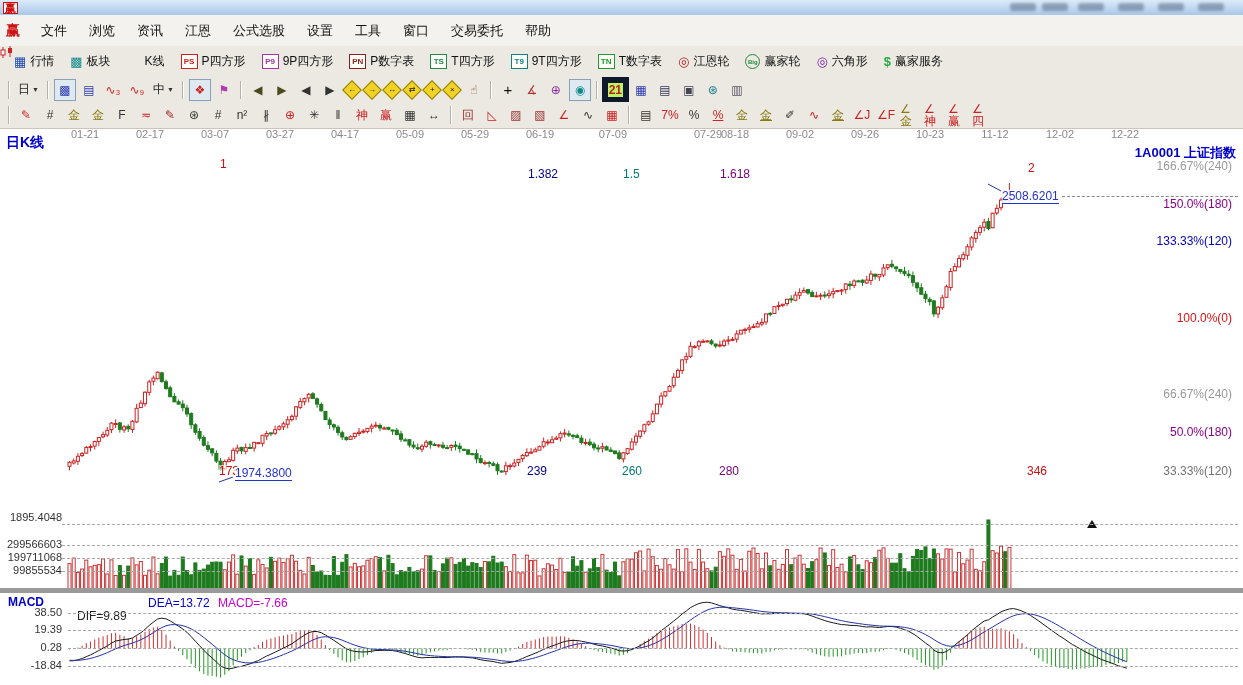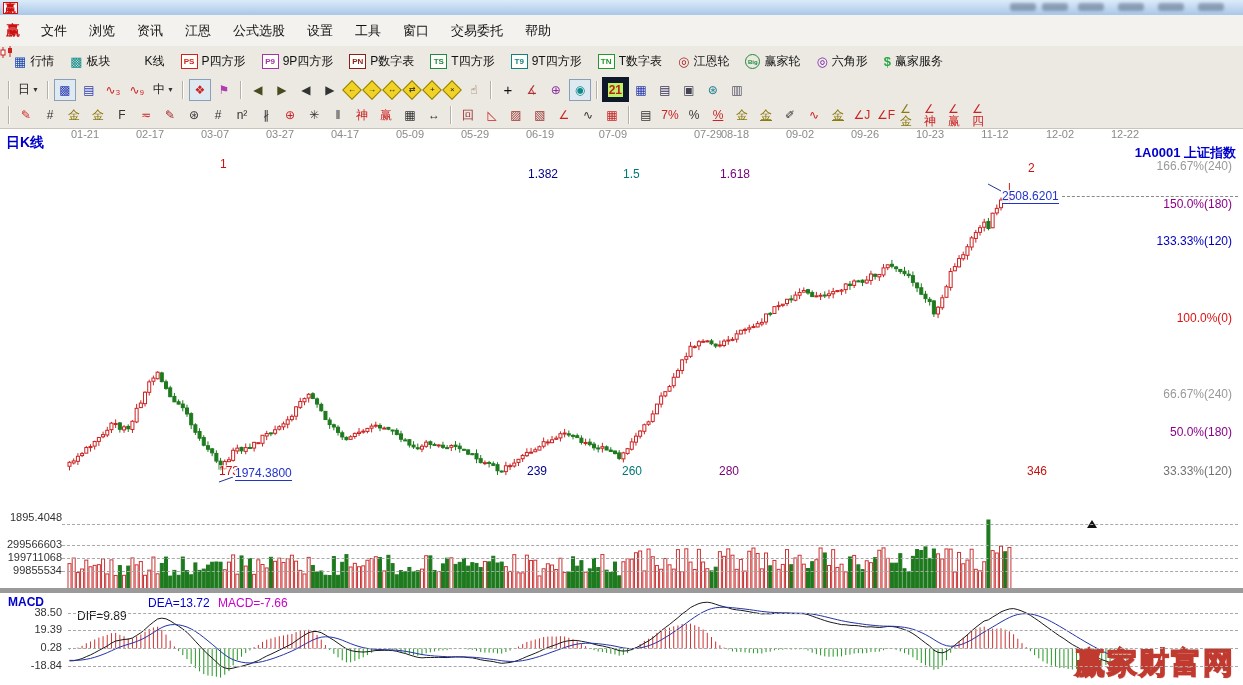--- a/index.html
+++ b/index.html
@@ -1165,21 +1165,20 @@
       <polyline points="988,184 1001,191" fill="none" stroke="#223399" stroke-width="1"></polyline>
       <polyline points="219,482 233,477" fill="none" stroke="#223399" stroke-width="1"></polyline>
       <polygon points="1087,528 1097,528 1092,520" fill="#111"></polygon>
     </svg>
 
   <div class="lbl" style="left:8px;top:596px;font-weight:bold;font-size:12px;color:#0000cc;">MACD</div>
   <div class="lbl" style="left:77px;top:610px;font-size:12px;color:#222;">DIF=9.89</div>
   <div class="lbl" style="left:148px;top:597px;font-size:12px;color:#0000cc;">DEA=13.72</div>
   <div class="lbl" style="left:218px;top:597px;font-size:12px;color:#cc00cc;">MACD=-7.66</div>
 
-  <div class="wm" style="right:8px;top:643px;">赢家财富网</div>
 <div class="hline" style="left: 62px; top: 141px; width: 1176px; background: rgb(170, 170, 170);"></div>
     <div class="lbl" style="left: 63px; top: 129px; width: 44px; text-align: center; color: rgb(138, 138, 138);">01-21</div>
     <div class="lbl" style="left: 128px; top: 129px; width: 44px; text-align: center; color: rgb(138, 138, 138);">02-17</div>
     <div class="lbl" style="left: 193px; top: 129px; width: 44px; text-align: center; color: rgb(138, 138, 138);">03-07</div>
     <div class="lbl" style="left: 258px; top: 129px; width: 44px; text-align: center; color: rgb(138, 138, 138);">03-27</div>
     <div class="lbl" style="left: 323px; top: 129px; width: 44px; text-align: center; color: rgb(138, 138, 138);">04-17</div>
     <div class="lbl" style="left: 388px; top: 129px; width: 44px; text-align: center; color: rgb(138, 138, 138);">05-09</div>
     <div class="lbl" style="left: 453px; top: 129px; width: 44px; text-align: center; color: rgb(138, 138, 138);">05-29</div>
     <div class="lbl" style="left: 518px; top: 129px; width: 44px; text-align: center; color: rgb(138, 138, 138);">06-19</div>
     <div class="lbl" style="left: 583px; top: 129px; width: 44px; text-align: right; color: rgb(138, 138, 138);">07-09</div>

